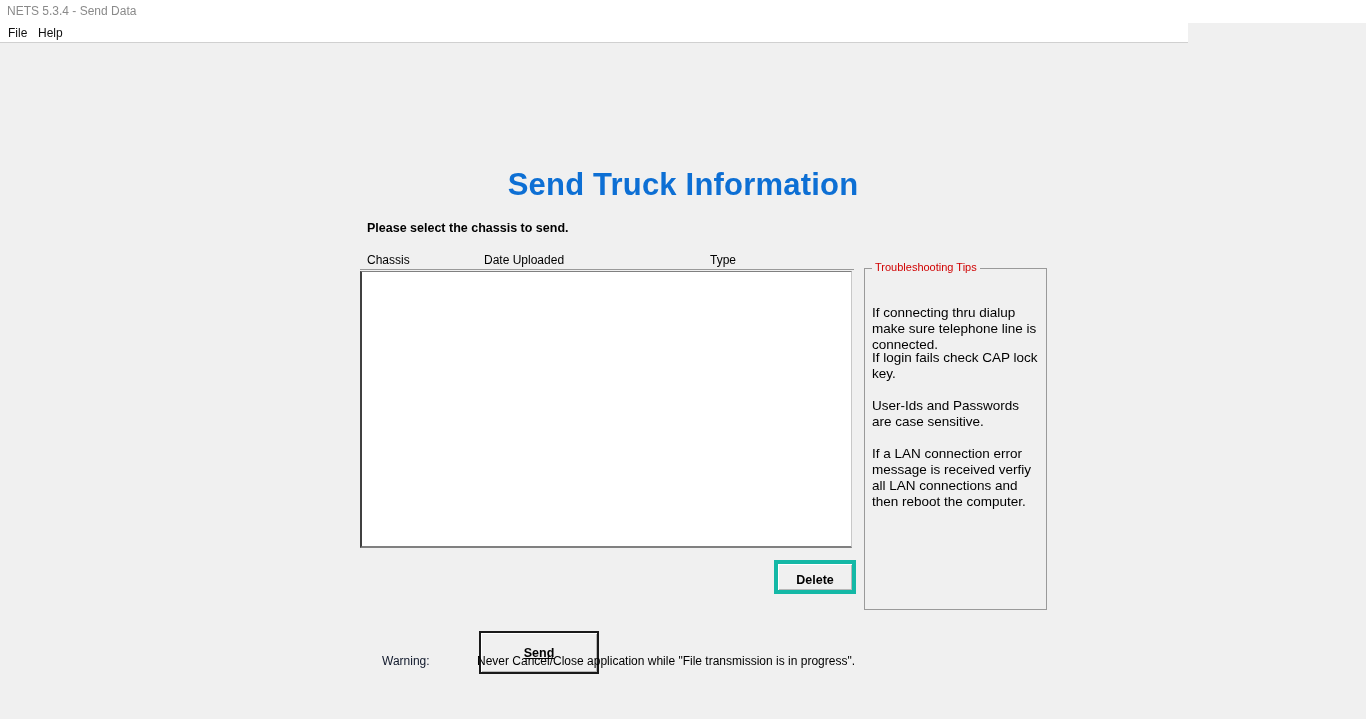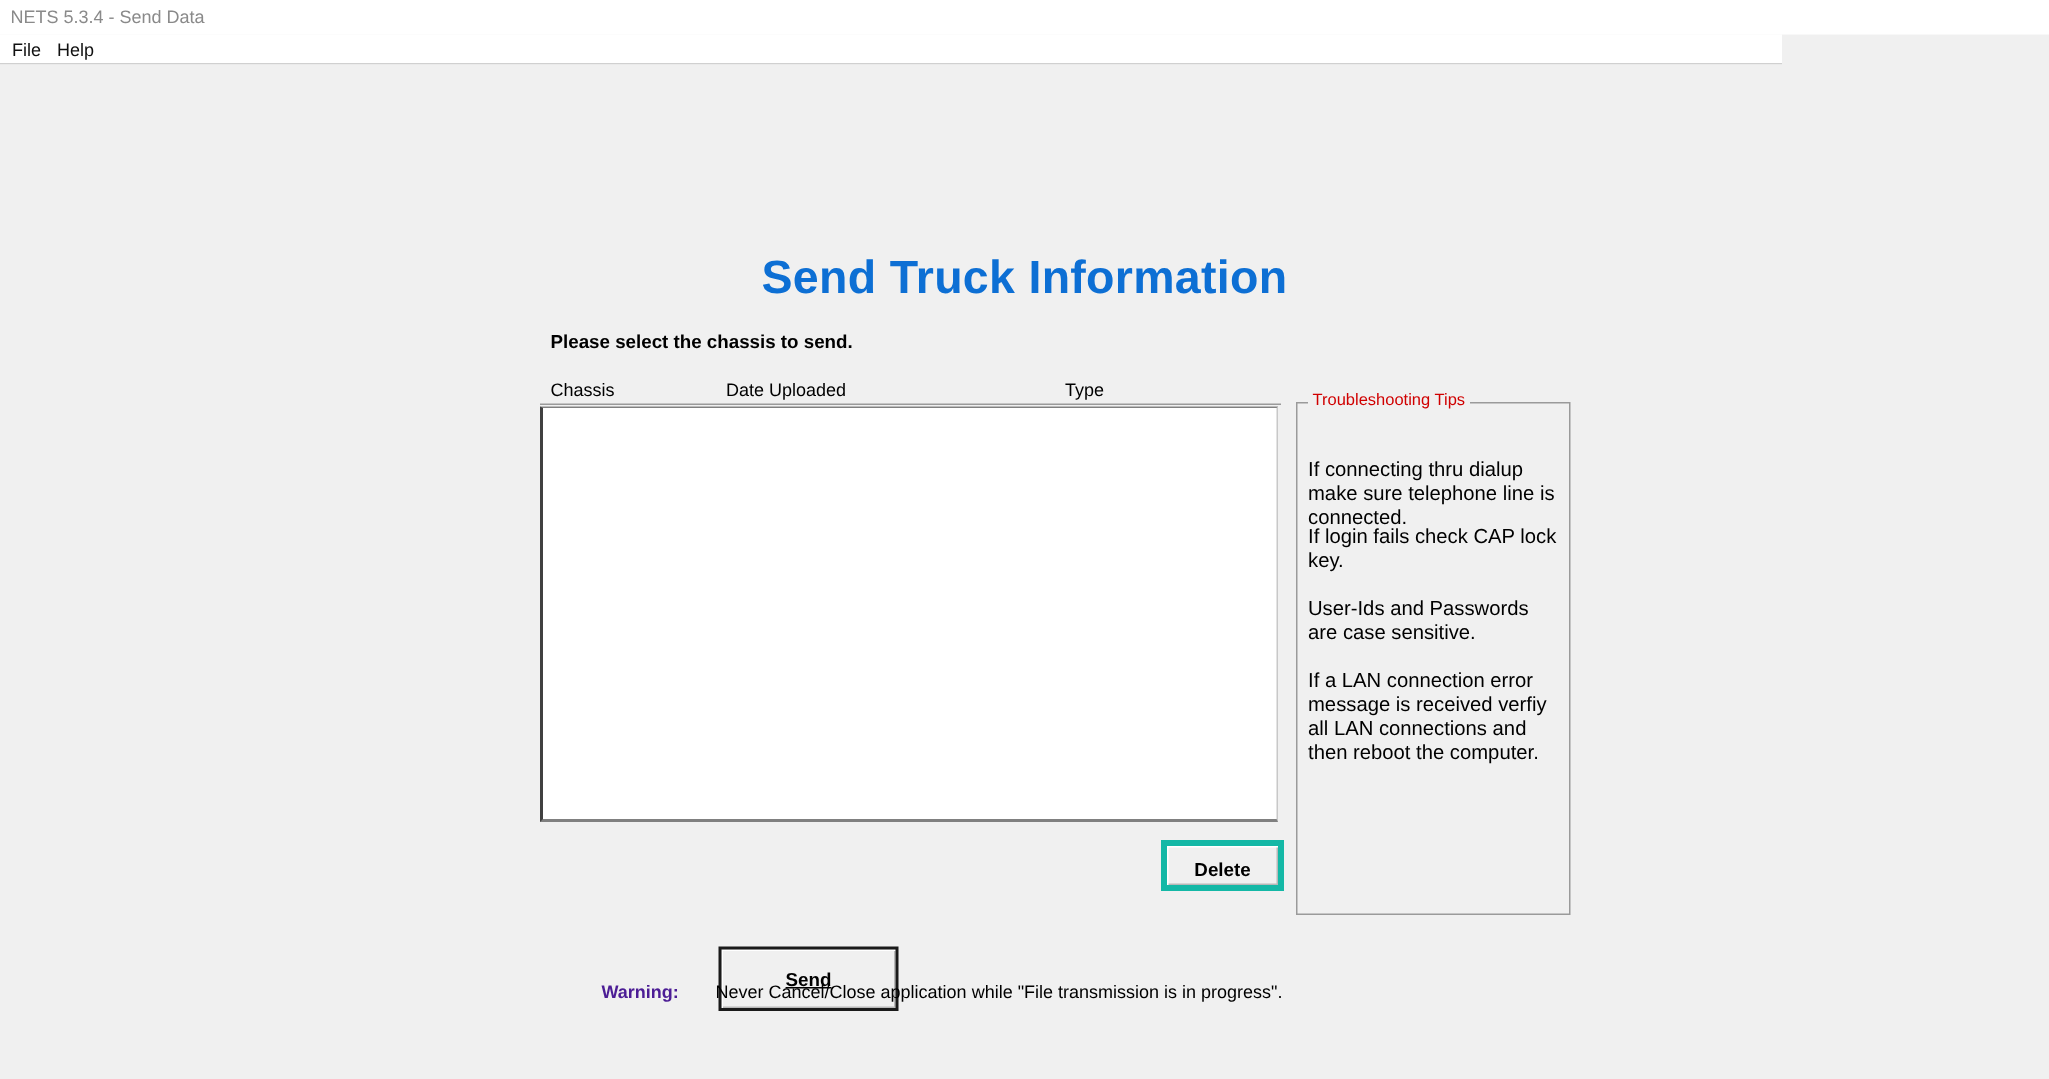--- a/index.html
+++ b/index.html
@@ -176,24 +176,24 @@
     line-height: 16px;
   }
   #tip-0 { top: 243px; margin-top: 19px; }
   #tip-1 { top: 307px; }
   #tip-2 { top: 355px; }
   #tip-3 { top: 403px; }
 
   
   #warning-label {
     position: absolute;
-    left: 401px; top: 611px;
-    font-size: 12px;
-    font-weight: bold;
-    color: #4c1d95;
+    left: 382px; top: 611px;
+    font-size: 12px;
+    font-weight: normal;
+    color: #0f172a;
   }
   #warning-text {
     position: absolute;
     left: 477px; top: 611px;
     font-size: 12px;
     color: #000000;
     white-space: nowrap;
   }
 </style>
 </head>

